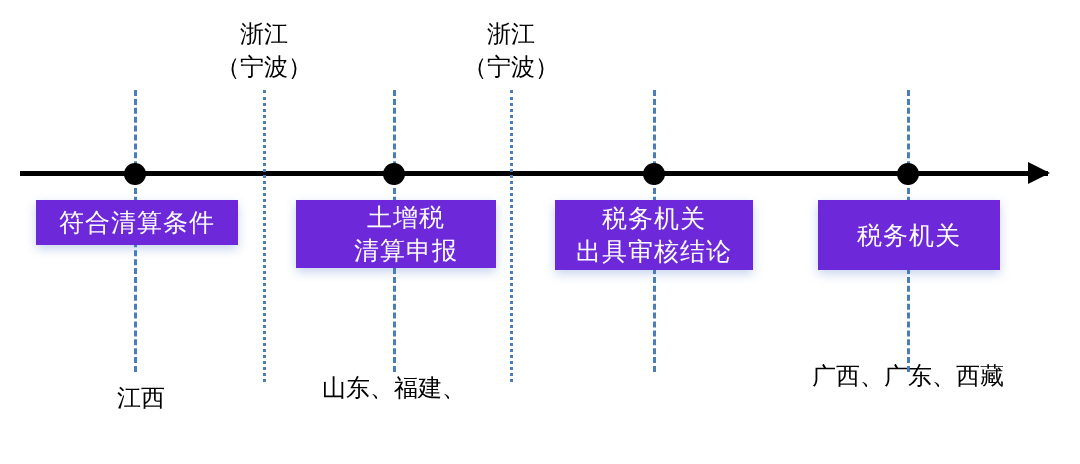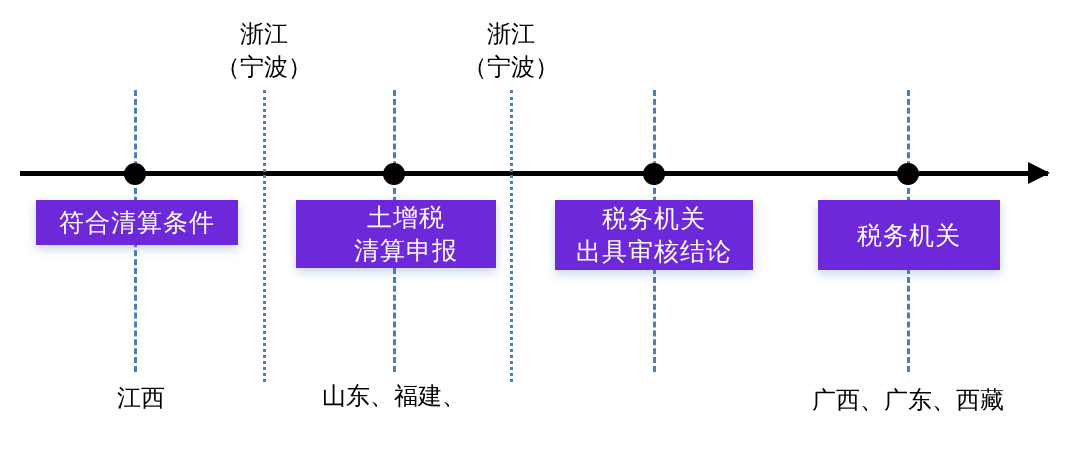--- a/index.html
+++ b/index.html
@@ -158,21 +158,21 @@
       </div>
       <div class="top-label" style="left: 511px; top: 18px;">
         <div>浙江</div>
         <div>（宁波）</div>
       </div>
     </div>
   <div id="layer-bottomlabels">
       <div class="bottom-label" style="left: 141px; top: 382px;">
         <span class="line">江西</span>
       </div>
-      <div class="bottom-label" style="left: 394px; top: 380px;">
+      <div class="bottom-label" style="left: 394px; top: 372px;">
         <span class="line">山东、福建、</span>
       </div>
-      <div class="bottom-label" style="left: 908px; top: 384px;">
+      <div class="bottom-label" style="left: 908px; top: 360px;">
         <span class="line">广西、广东、西藏</span>
       </div>
     </div>
 
 </div>
 
 </body></html>

